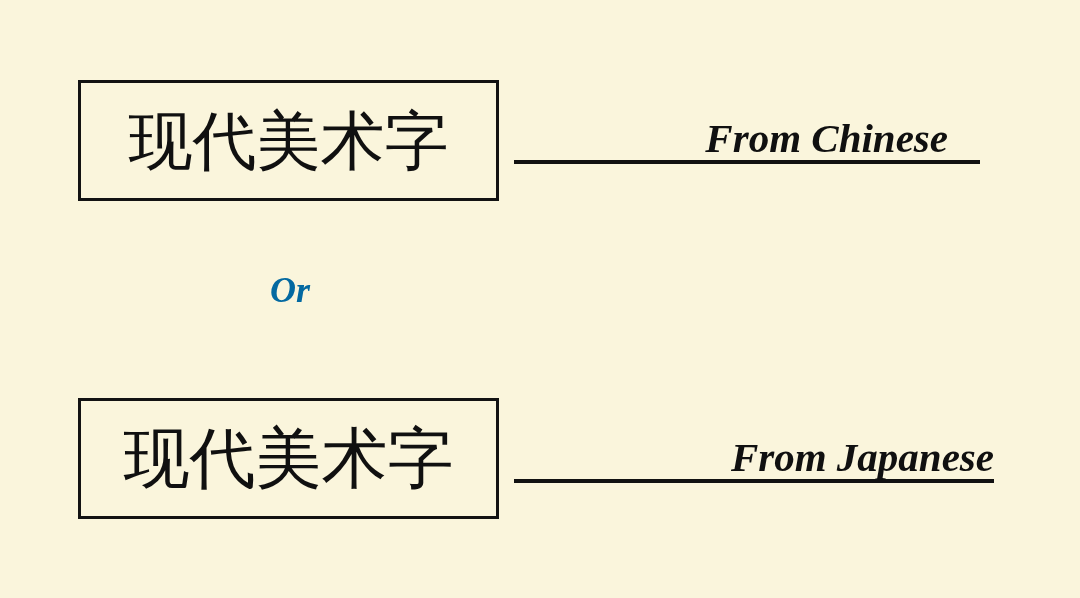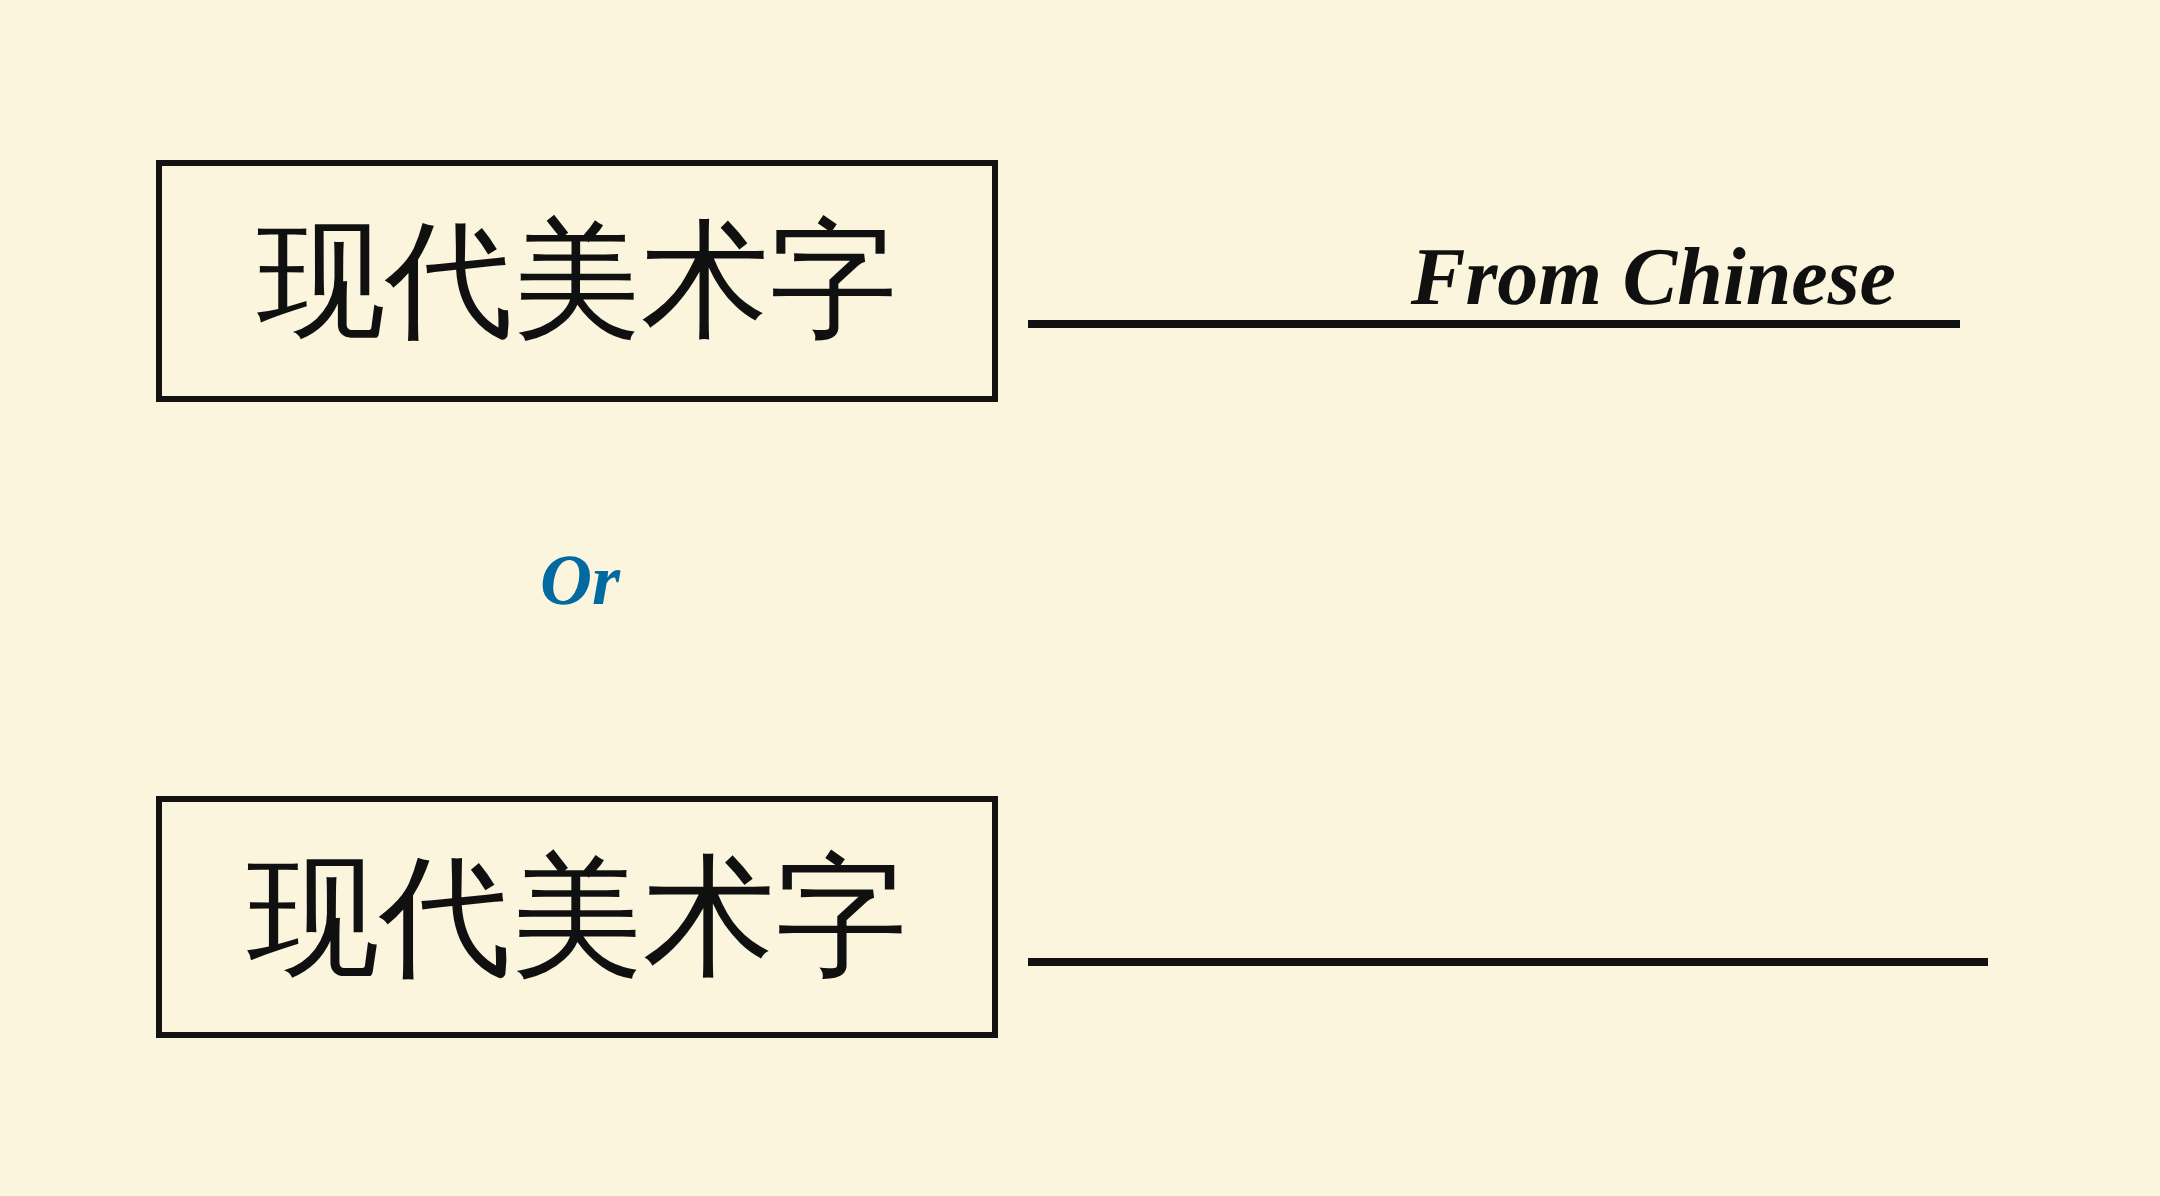--- a/index.html
+++ b/index.html
@@ -125,14 +125,15 @@
   <div id="label-chinese" class="source-label">From Chinese</div>
 
   <div id="or-text">Or</div>
 
   <div id="box-japanese" class="term-box">
     <span class="term-text">现代美术字</span>
   </div>
 
   <div id="rule-japanese" class="rule"></div>
 
+  <div id="label-japanese" class="source-label">From Japanese</div>
 
 </div>
 
 </body></html>

